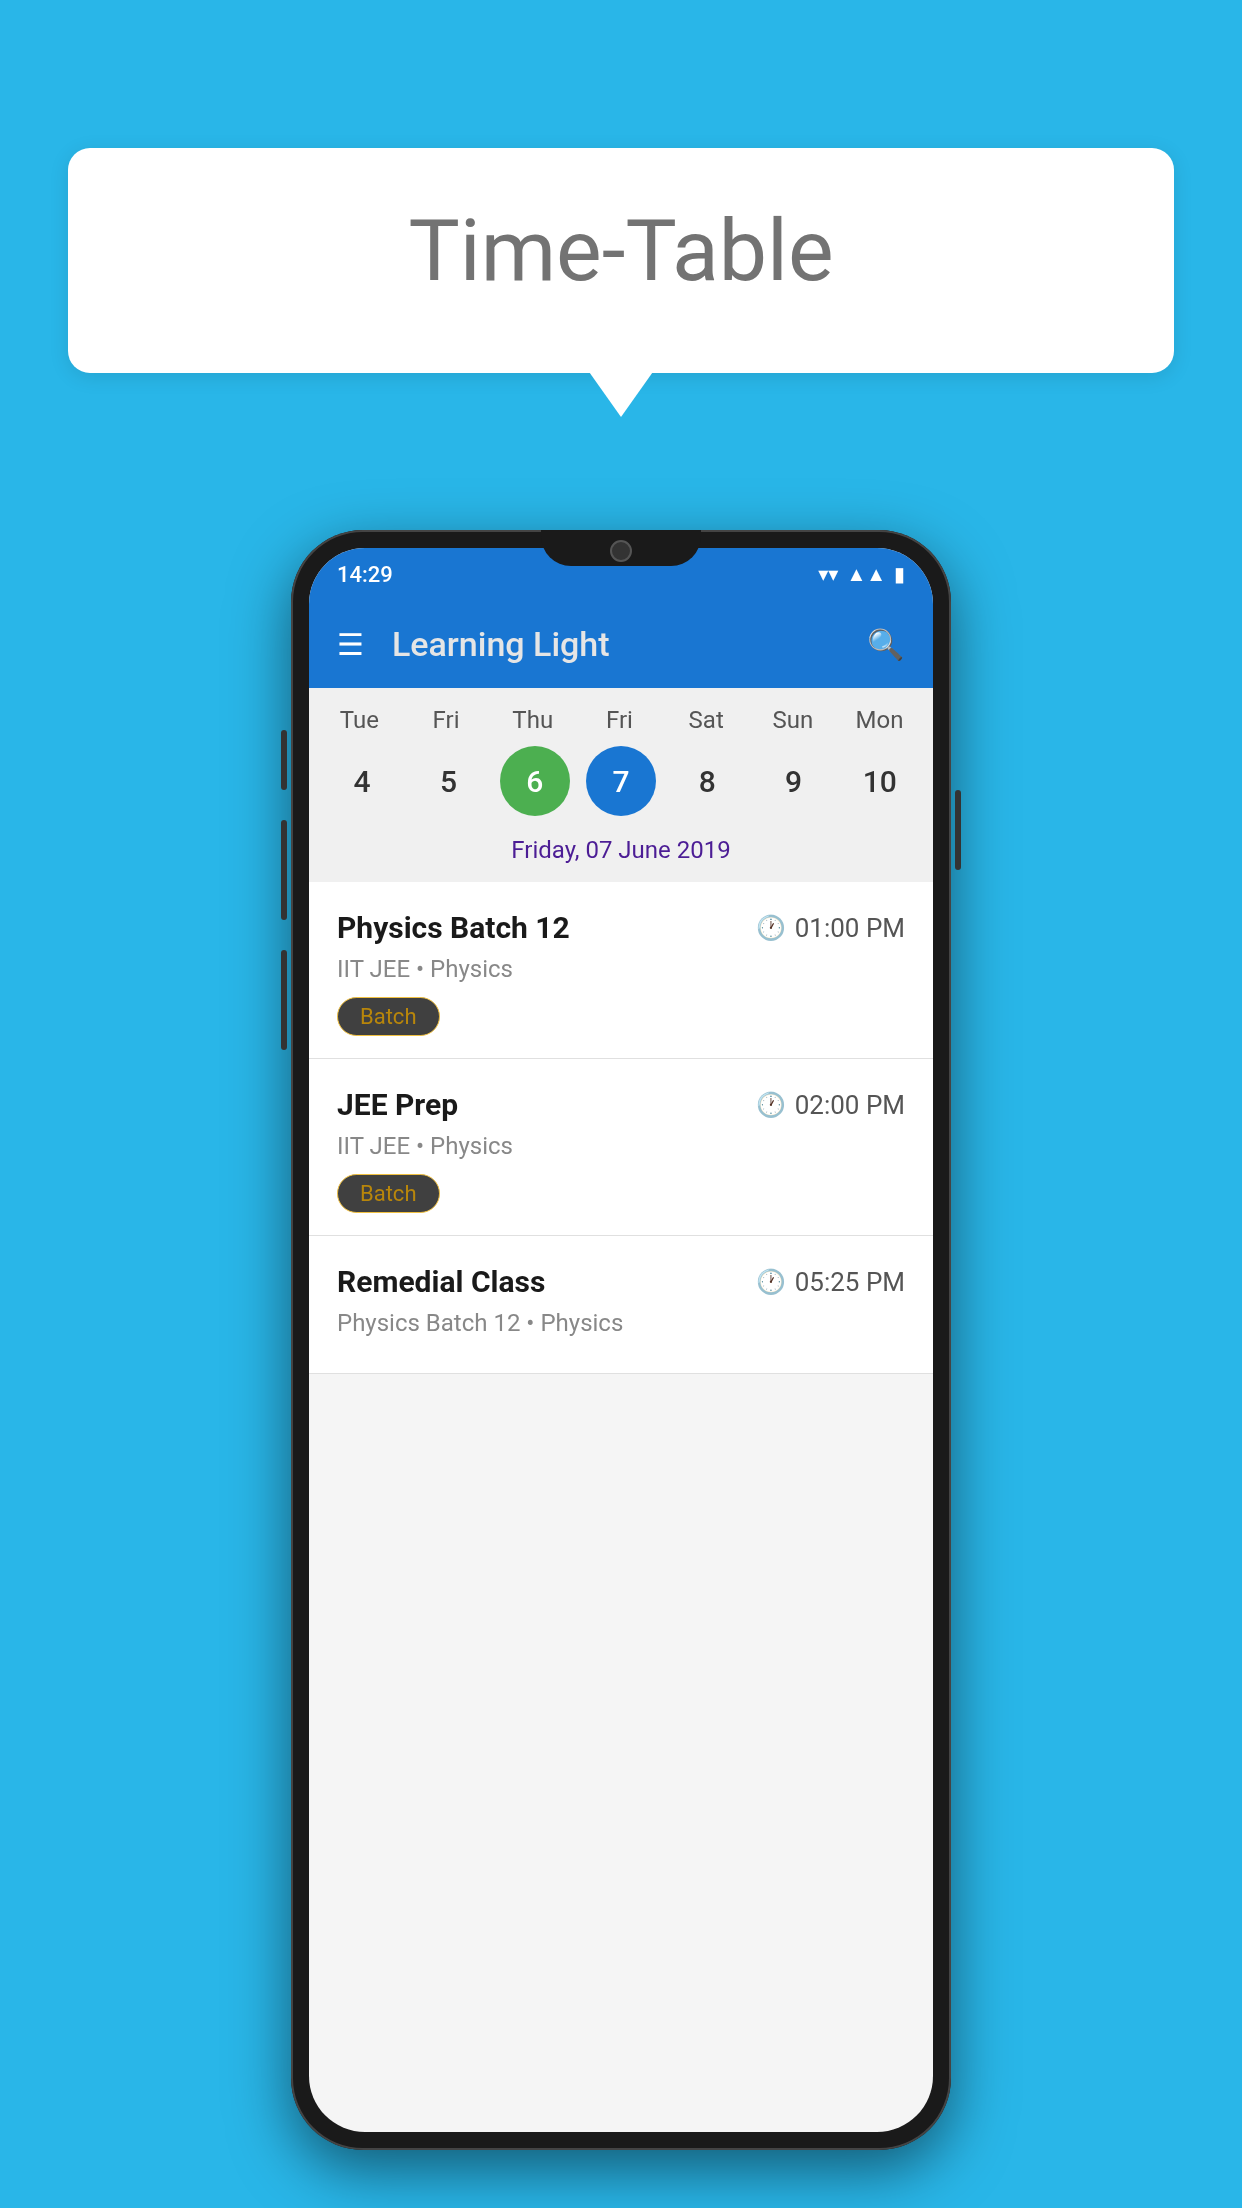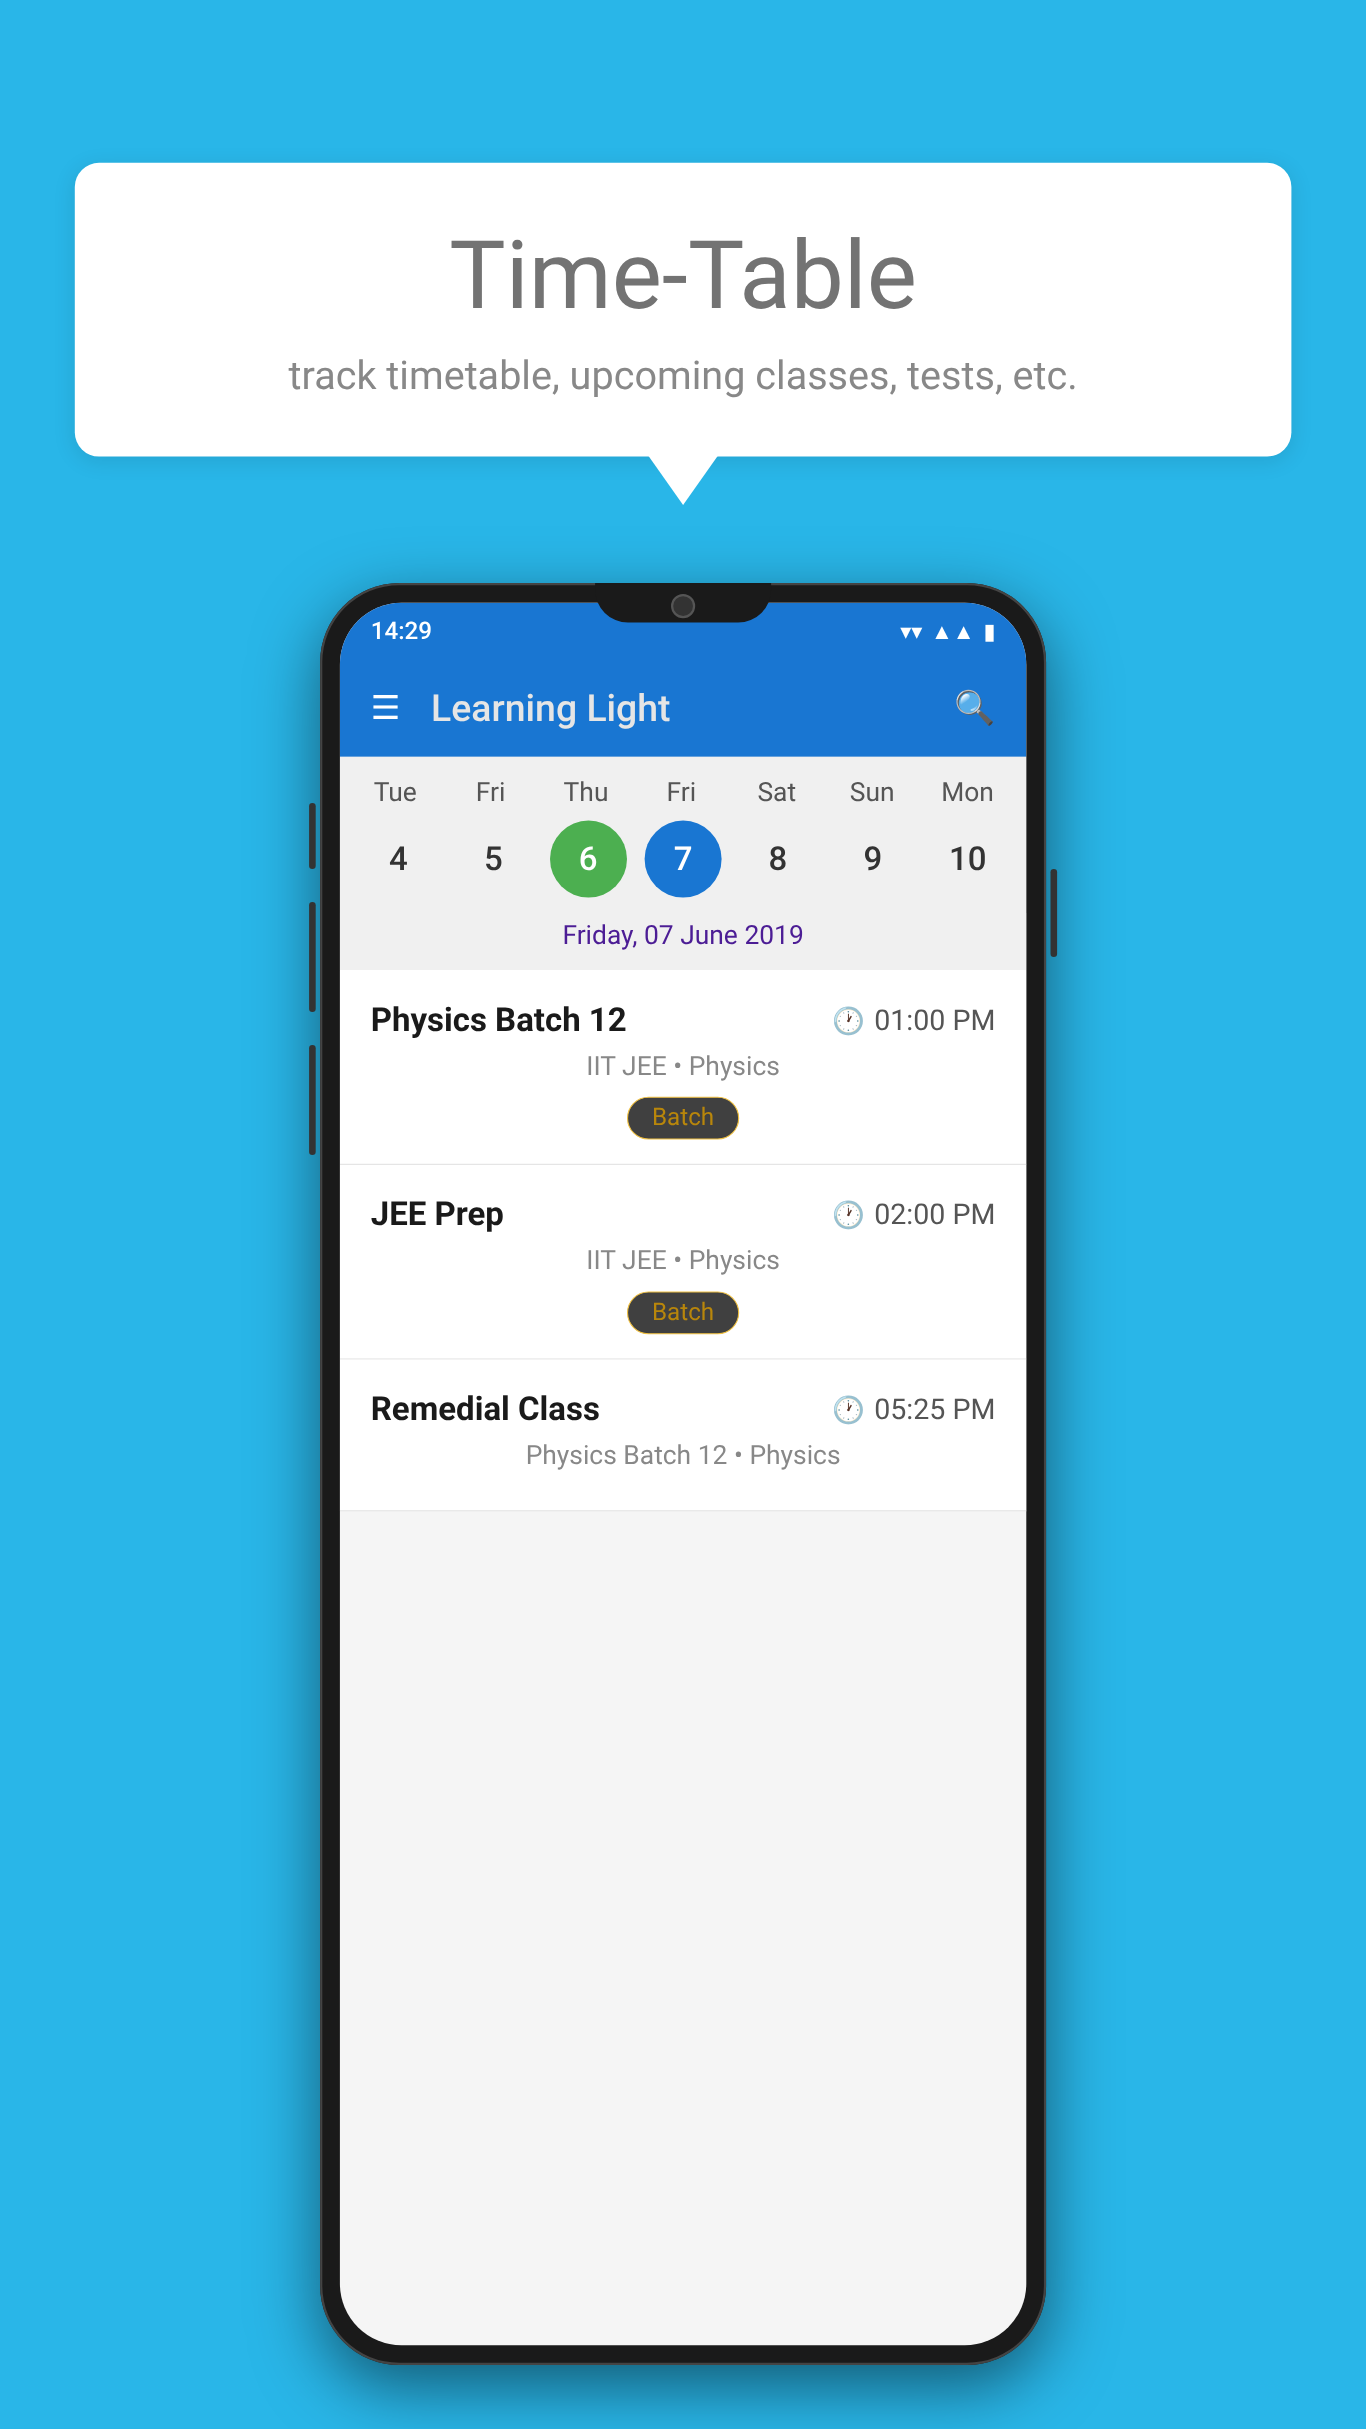--- a/index.html
+++ b/index.html
@@ -264,21 +264,20 @@
 
     
     .schedule-list {
       background: white;
     }
 
     .schedule-item {
       background: white;
       padding: 28px 28px 22px 28px;
       border-bottom: 1px solid #e0e0e0;
-      text-align: center;
     }
 
     .schedule-item-header {
       display: flex;
       justify-content: space-between;
       align-items: center;
       margin-bottom: 10px;
     }
 
     .schedule-title {
@@ -315,21 +314,20 @@
       border-radius: 30px;
       border: 1px solid #F0C040;
     }
   </style>
 </head>
 <body>
 
 <div class="speech-bubble-container">
   <div class="speech-bubble">
     <div class="bubble-title">Time-Table</div>
-    <div class="bubble-subtitle">track timetable, upcoming classes, tests, etc.</div>
   </div>
 </div>
 
 <div class="phone-mockup">
   <div class="phone-outer">
     <div class="phone-notch">
       <div class="phone-camera"></div>
     </div>
     <div class="phone-button-right"></div>
     <div class="phone-button-left-1"></div>

